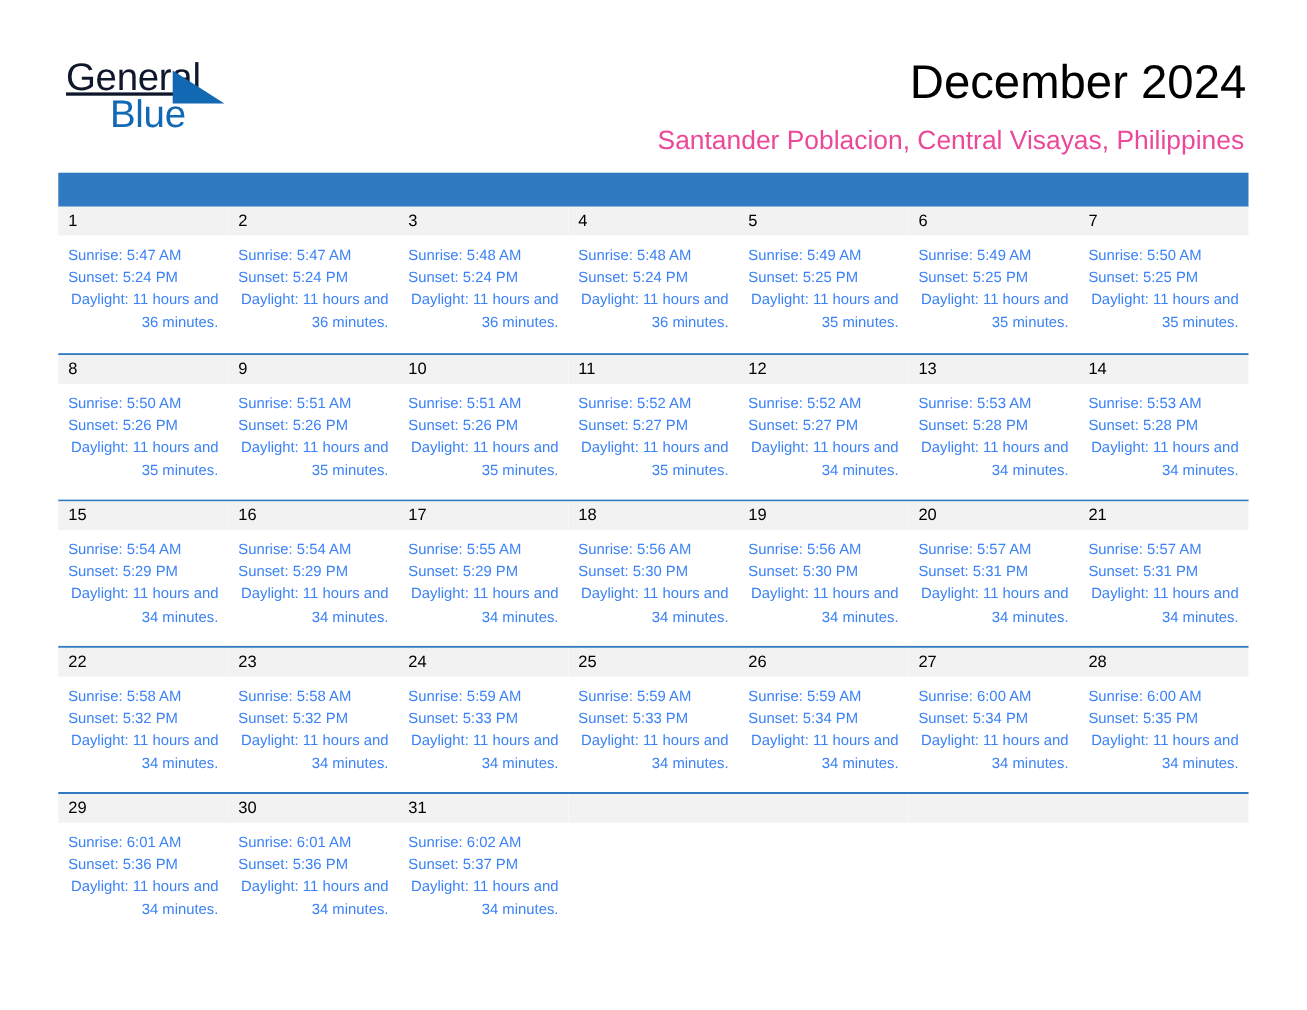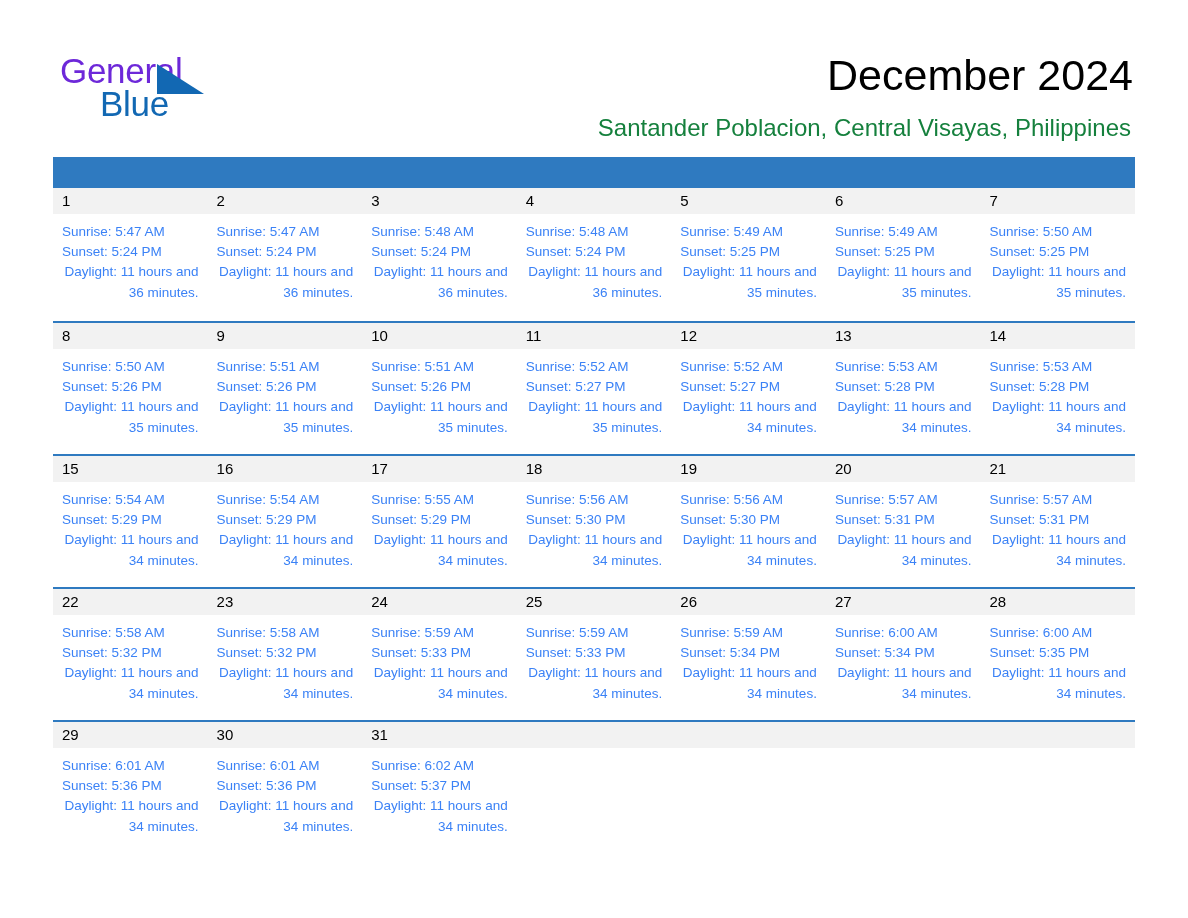--- a/index.html
+++ b/index.html
@@ -36,22 +36,23 @@
     width: 200px;
     height: 70px;
   }
   .logo-general {
     position: absolute;
     left: 0;
     top: 0;
     font-size: 35px;
     line-height: 38px;
     letter-spacing: -0.3px;
-    color: #6d28d9;
+    color: #0f172a;
     font-weight: 400;
+    text-decoration: underline;
   }
   .logo-tri {
     position: absolute;
     left: 97px;
     top: 12px;
     width: 0;
     height: 0;
     border-left: 47px solid #1268b3;
     border-top: 30px solid transparent;
   }
@@ -75,21 +76,21 @@
     color: #000;
     white-space: nowrap;
   }
   .location-title {
     position: absolute;
     right: 57px;
     top: 113px;
     font-size: 24px;
     line-height: 29px;
     font-weight: 400;
-    color: #15803d;
+    color: #ec4899;
     text-align: right;
     white-space: nowrap;
   }
 
   
   .calendar {
     position: absolute;
     left: 53px;
     top: 157px;
     width: 1082px;

